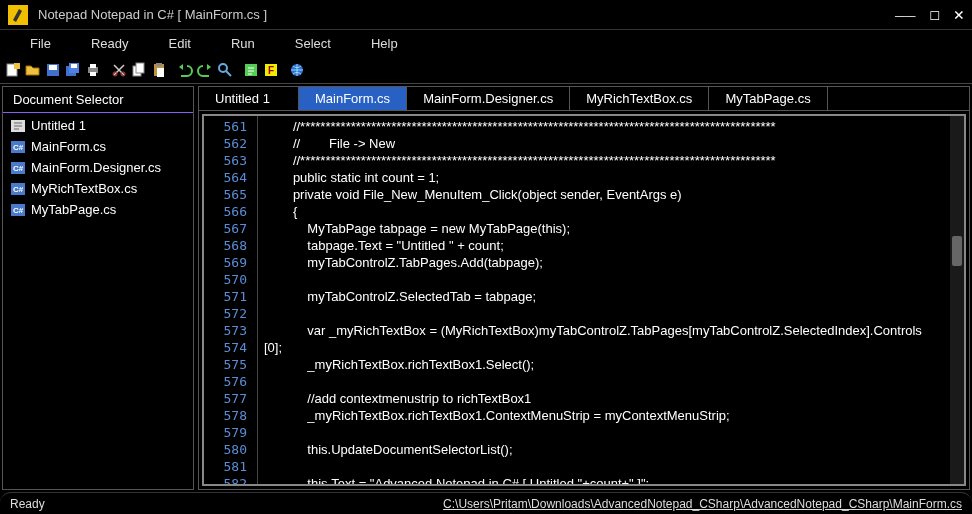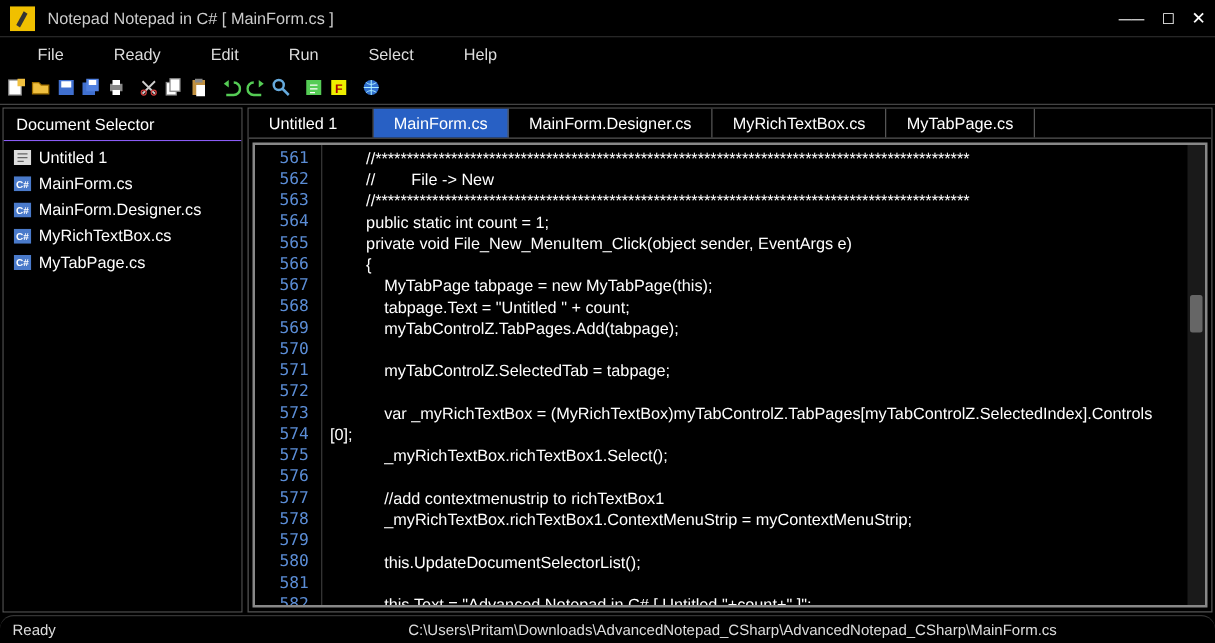--- a/index.html
+++ b/index.html
@@ -33,21 +33,21 @@
 .tabs .tab.active { background: #2860c4; color: #fff; }
 
 .code-container { flex: 1; display: flex; overflow: hidden; position: relative; border: 2px solid #888; margin: 3px; }
 .gutter { width: 54px; background: #000; color: #5b8dd6; text-align: right; padding: 2px 10px 2px 2px; font-family: Consolas, monospace; font-size: 13px; line-height: 17px; border-right: 1px solid #444; }
 .code { flex: 1; background: #000; color: #fff; font-family: "Segoe UI", Tahoma, sans-serif; font-size: 13px; line-height: 17px; padding: 2px 6px; white-space: pre; overflow: hidden; }
 .scrollbar-v { width: 14px; background: #1a1a1a; position: relative; }
 .scrollbar-v .thumb { position: absolute; left: 2px; right: 2px; top: 120px; height: 30px; background: #666; border-radius: 2px; }
 
 .statusbar { height: 22px; background: #000; display: flex; align-items: center; padding: 0 10px; color: #ddd; font-size: 12px; border-top: 1px solid #333; border-radius: 11px; }
 .statusbar .status-left { flex: 0 0 auto; width: 200px; }
-.statusbar .status-path { flex: 1; text-align: center; }
+.statusbar .status-path { flex: 1; text-align: right; text-decoration: underline; }
 
 
 svg { display: block; }
 </style>
 </head>
 <body>
 
 <div class="titlebar">
   <div class="app-icon">
     <svg width="20" height="20">

